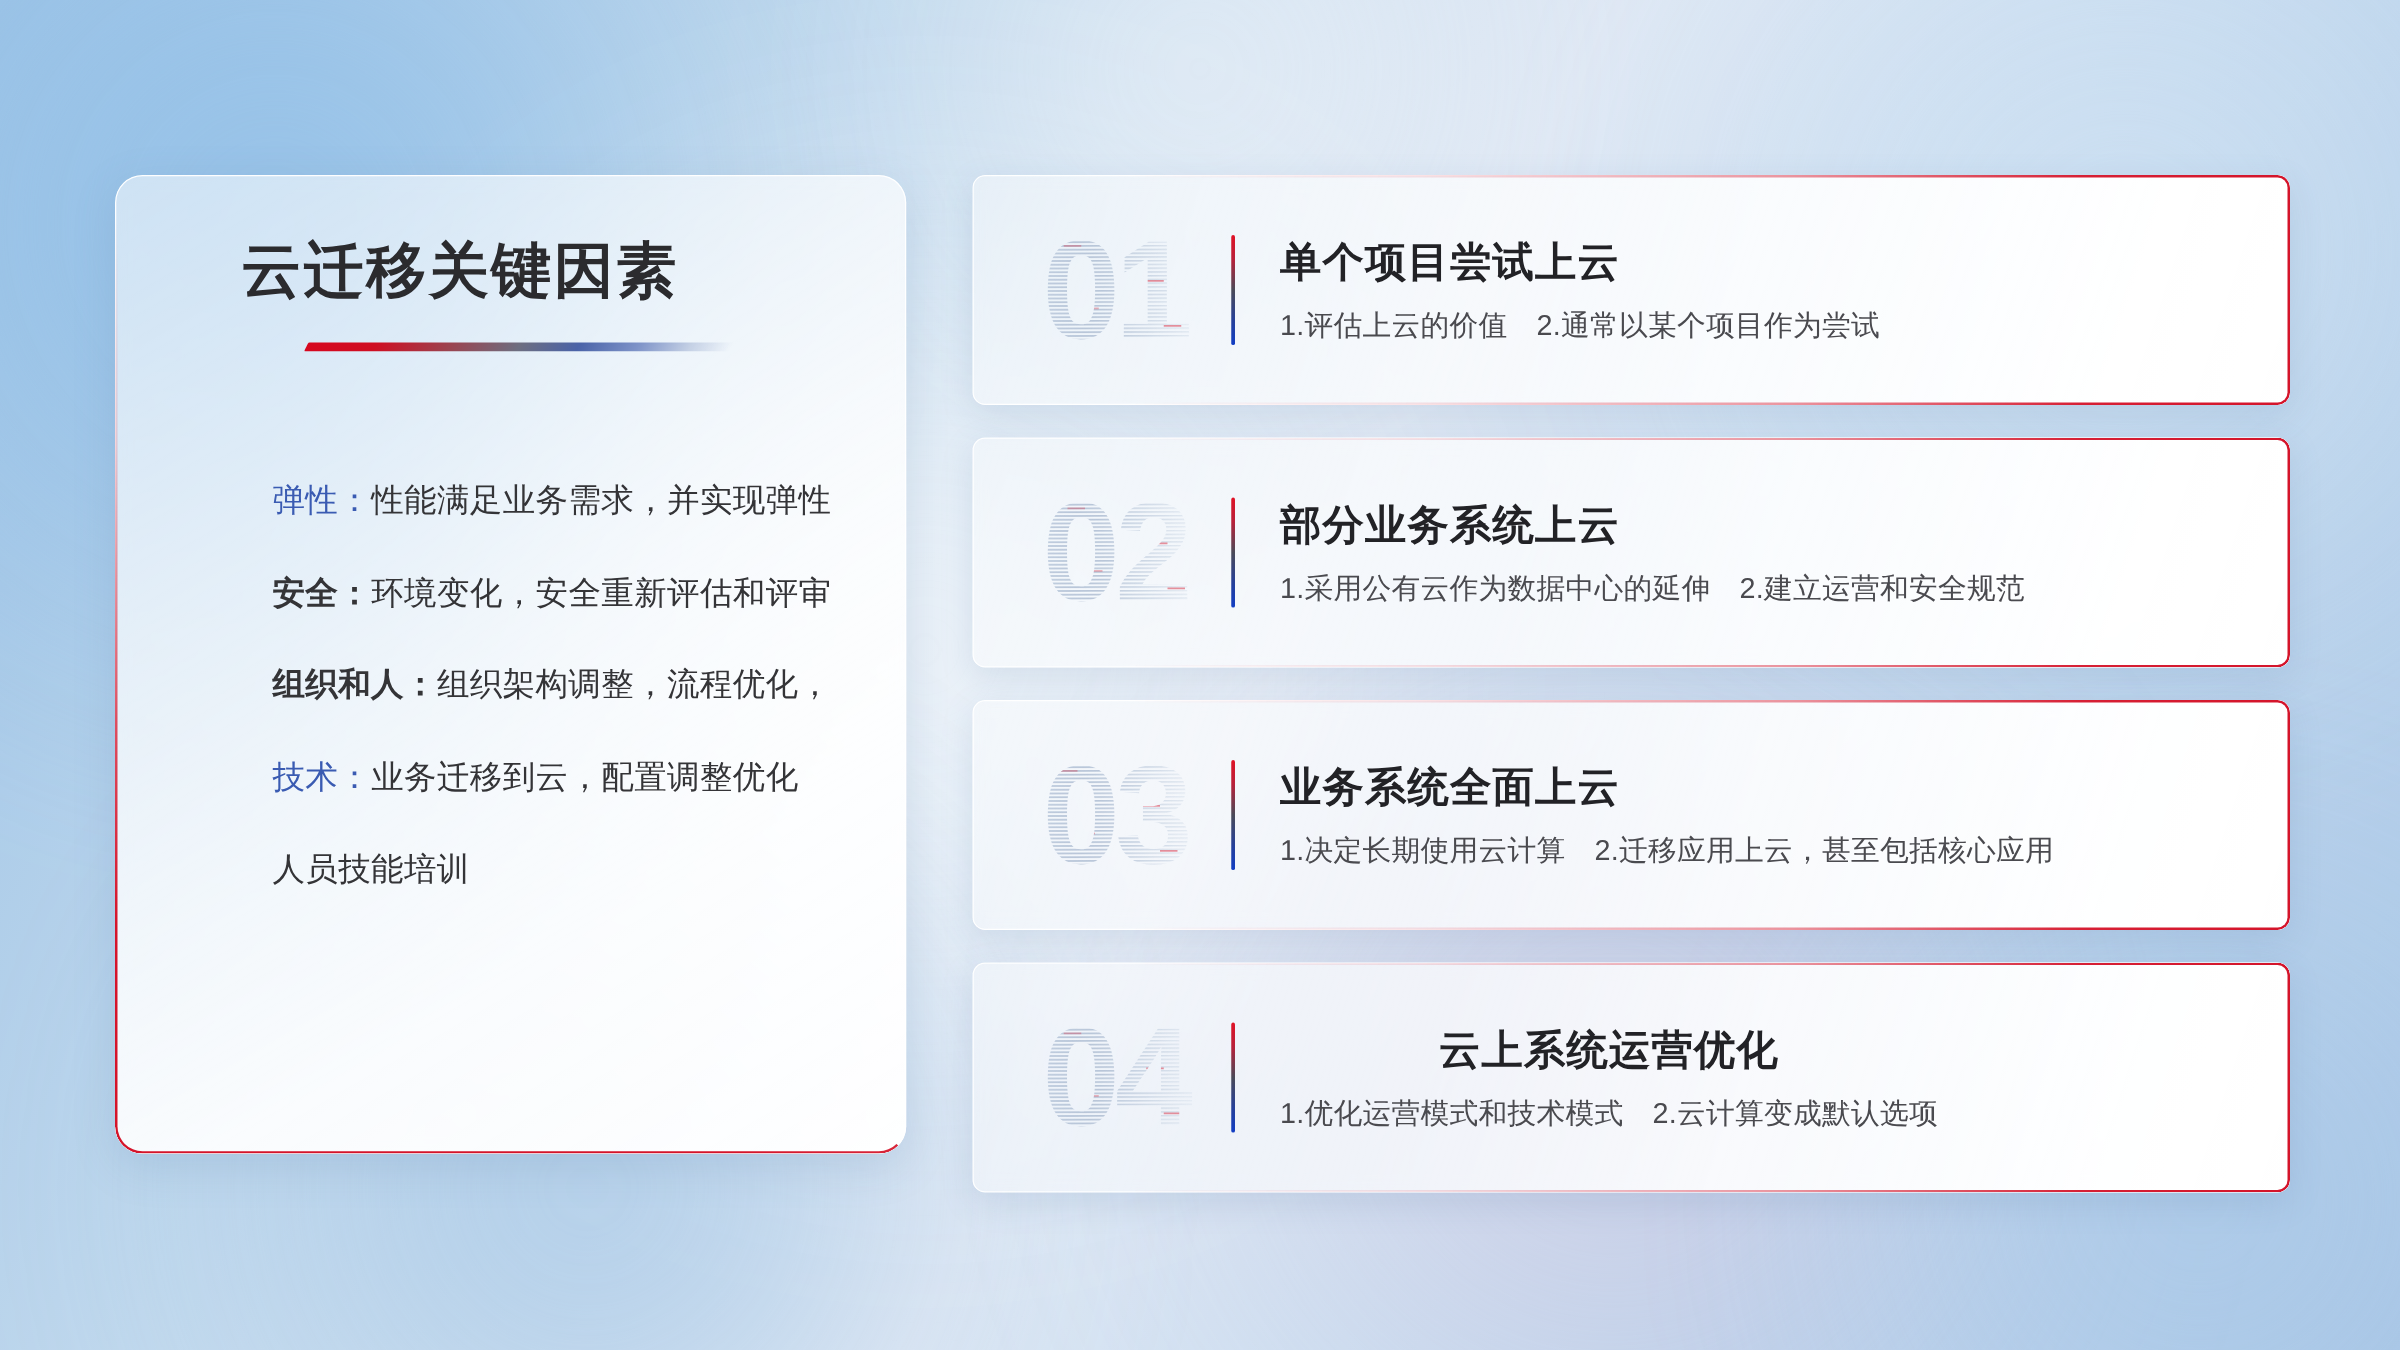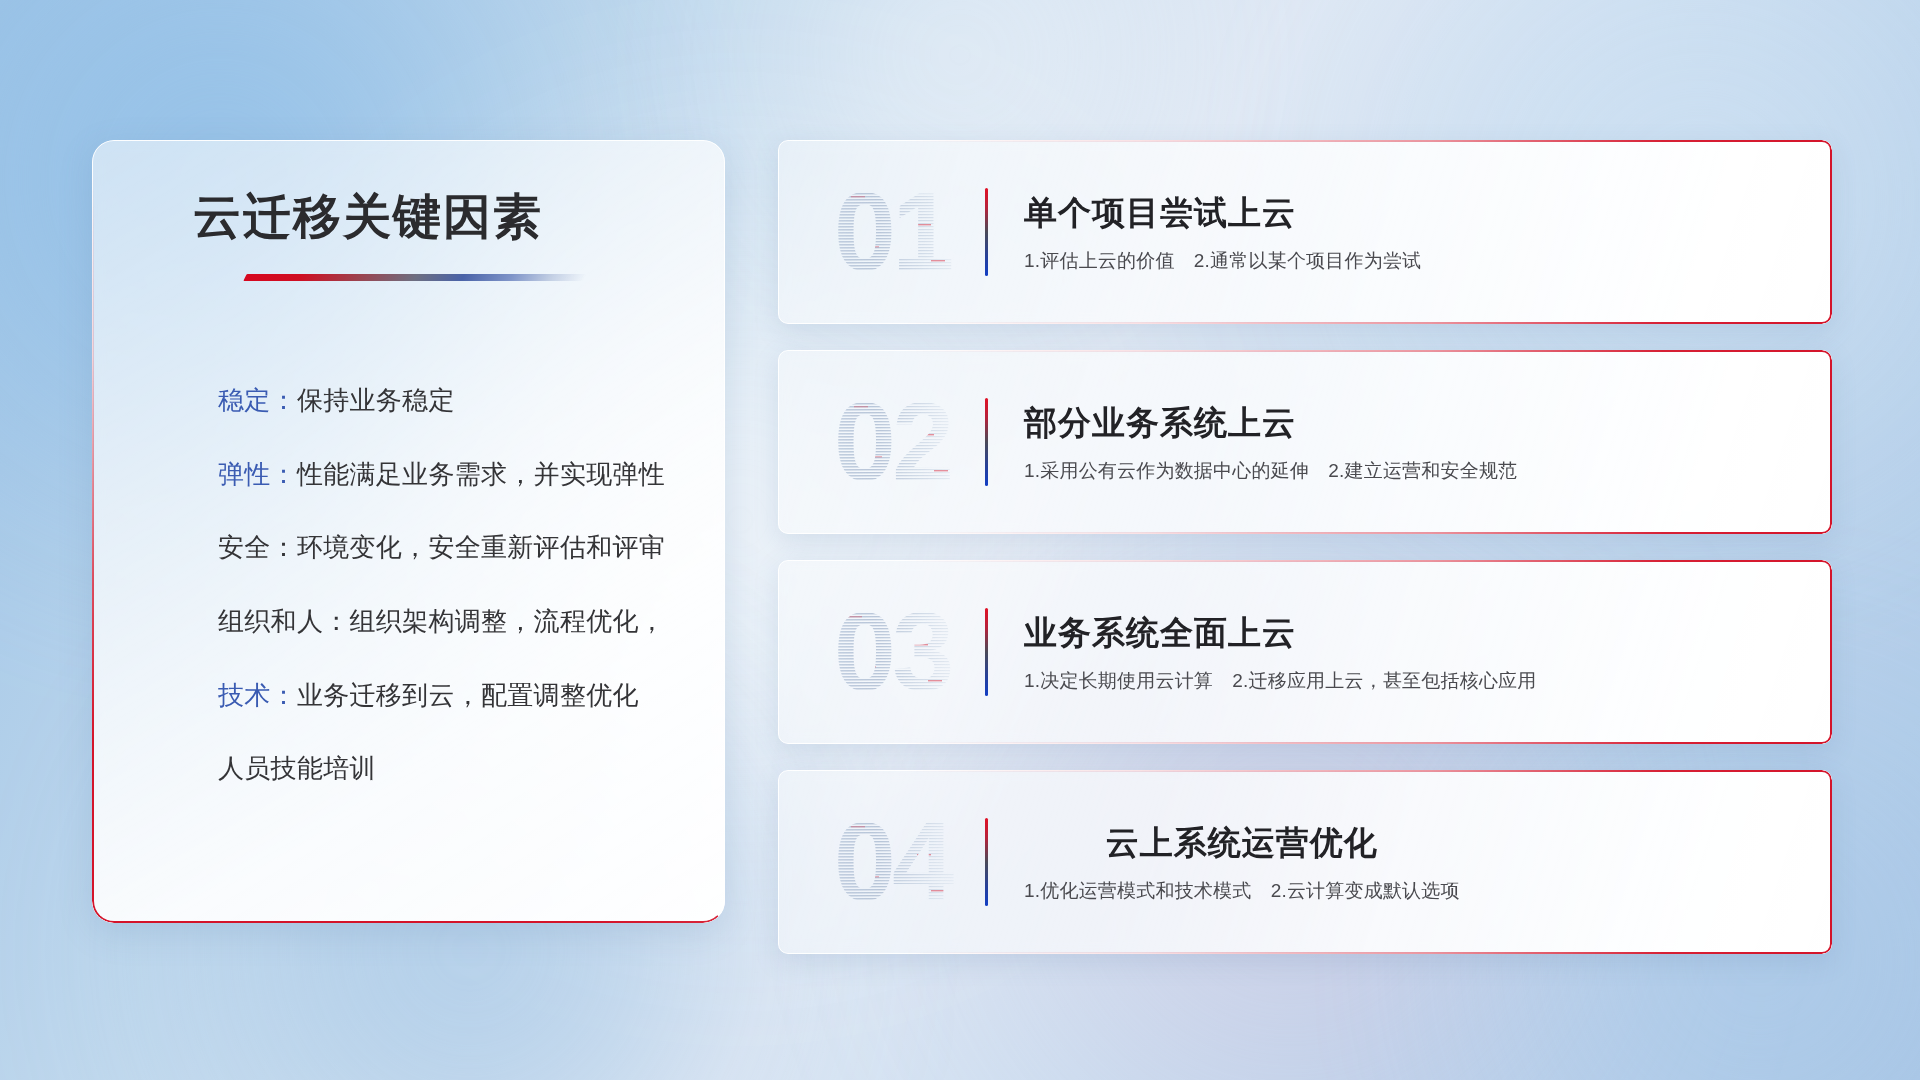--- a/index.html
+++ b/index.html
@@ -87,21 +87,21 @@
     border-radius:1px;
   }
 
   .facts{ position:absolute; left:126px; top:242px; right:40px; }
   .fact{
     font-size:26px; line-height:1.45; color:#343437;
     margin-bottom:36px; white-space:nowrap; letter-spacing:.3px;
   }
   .fact:last-child{ margin-bottom:0; }
   .fact .k{ color:#3a5bb2; }
-  .fact .k.plain{ color:#343437; }
+  .fact .k.plain{ color:#343437;font-weight:bold; }
 
   
   .card{
     position:absolute; left:778px; width:1054px; height:184px;
     border-radius:10px;
     background:linear-gradient(108deg,
         rgba(255,255,255,.42) 0%,
         rgba(255,255,255,.62) 26%,
         rgba(255,255,255,.88) 58%,
         rgba(255,255,255,.99) 86%,
@@ -138,21 +138,21 @@
     width:3px; height:88px; border-radius:2px;
     background:linear-gradient(180deg,#e01226 0%,#b8213a 22%,#4a4a58 50%,#26409a 78%,#123ec4 100%);
   }
 
   .card-body{ position:absolute; left:246px; top:50%; transform:translateY(-50%); }
   .card-head{
     font-size:33px; font-weight:700; color:#222226;
     letter-spacing:1px; white-space:nowrap; margin-bottom:12px;
   }
   .card-sub{
-    font-size:19px; color:#4a4a4f; white-space:nowrap; letter-spacing:.2px;
+    font-size:23px; color:#4a4a4f; white-space:nowrap; letter-spacing:.2px;
   }
 </style>
 </head>
 <body>
 
 <div id="bg">
   <div class="bg-base"></div>
   <div class="blob blob-a"></div>
   <div class="blob blob-b"></div>
   <div class="blob blob-c"></div>
@@ -161,21 +161,20 @@
   <div class="blob blob-f"></div>
   <div class="blob blob-g"></div>
 </div>
 
 <div id="stage">
 
   <section class="left-panel">
     <h1 class="panel-title">云迁移关键因素</h1>
     <div class="title-rule"></div>
     <div class="facts" id="facts-list">
-        <div class="fact"><span class="k">稳定：</span><span class="v">保持业务稳定</span></div>
         <div class="fact"><span class="k">弹性：</span><span class="v">性能满足业务需求，并实现弹性</span></div>
         <div class="fact"><span class="k plain">安全：</span><span class="v">环境变化，安全重新评估和评审</span></div>
         <div class="fact"><span class="k plain">组织和人：</span><span class="v">组织架构调整，流程优化，</span></div>
         <div class="fact"><span class="k">技术：</span><span class="v">业务迁移到云，配置调整优化</span></div>
         <div class="fact"><span class="v">人员技能培训</span></div>
       </div>
   </section>
 
   <div id="cards-host">
       <article class="card card-1">

